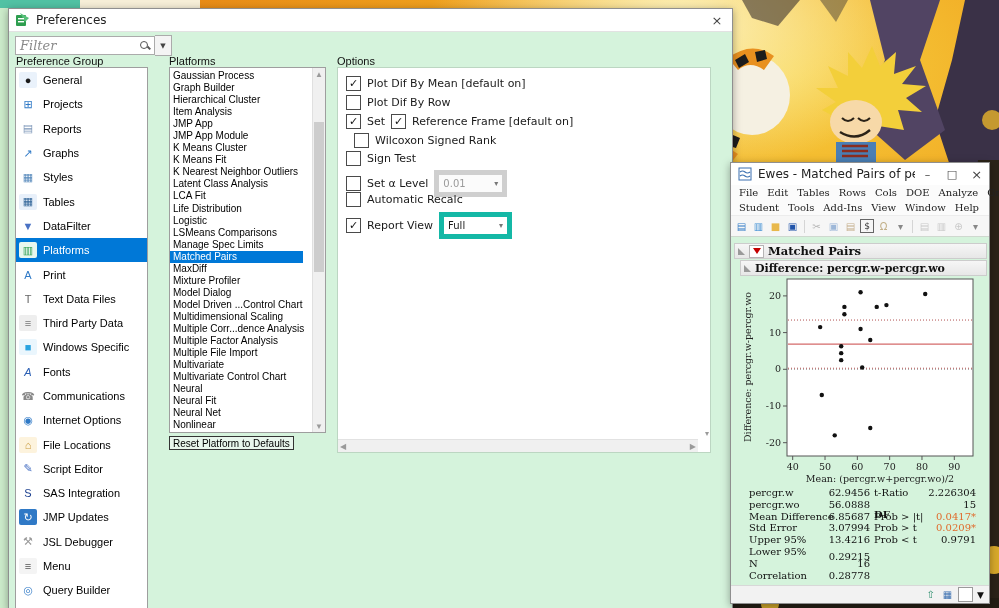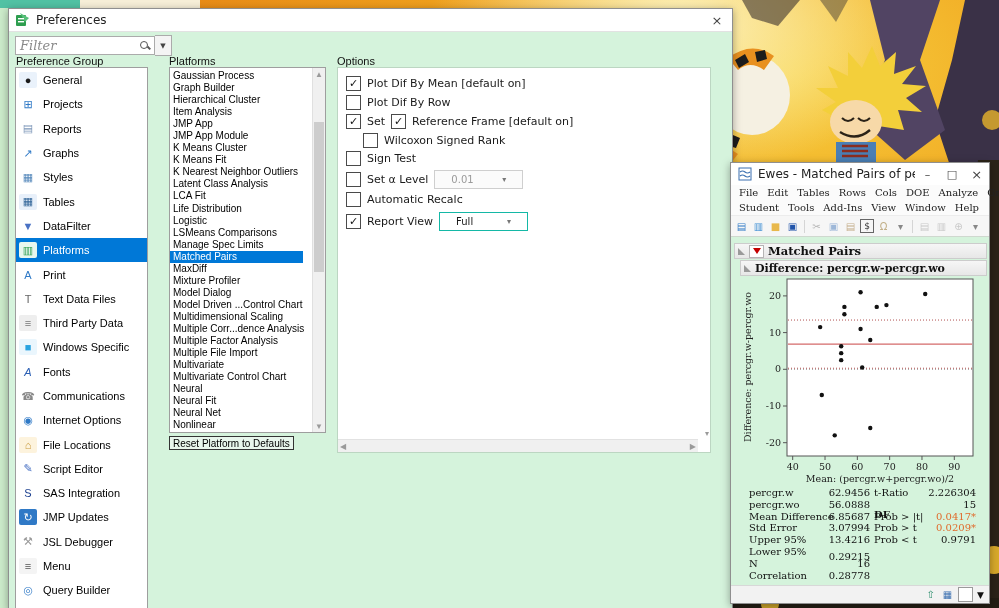--- a/index.html
+++ b/index.html
@@ -31,22 +31,22 @@
   .pl-item{height:12.06px;line-height:12.06px;padding-left:3px;font-size:10px;white-space:nowrap;}
   .pl-item.sel{background:#0078d7;color:#fff;}
   .vscroll{position:absolute;top:0;bottom:0;right:0;width:12px;background:#f0f0f0;border-left:1px solid #e0e0e0;}
   .vscroll .arr{position:absolute;left:0;width:12px;height:12px;color:#9a9a9a;font-size:8px;
                 display:flex;align-items:center;justify-content:center;}
   .vthumb{position:absolute;left:1px;width:10px;background:#cdcdcd;}
   
   .opt-row{position:absolute;display:flex;align-items:center;gap:6px;font-size:11px;color:#1a1a1a;}
   .cbx{width:13px;height:13px;border:1px solid #4a4a4a;background:#fff;display:inline-flex;
        align-items:center;justify-content:center;font-size:11px;font-weight:bold;color:#111;flex:0 0 auto;}
-  .combo{height:17px;border:1px solid #14b8a6;background:#fff;display:inline-flex;align-items:center;
-         font-size:10px;padding:0 16px;gap:4px;}
+  .combo{height:17px;border:5px solid #14b8a6;background:#fff;display:inline-flex;align-items:center;
+         font-size:10px;padding:0 4px;gap:4px;}
   .combo .chev{color:#777;font-size:8px;margin-left:auto;}
   .combo.disabled{border-color:#cfcfcf;color:#9a9a9a;background:#fbfbfb;}
   .hscroll{position:absolute;left:0;right:12px;bottom:0;height:12px;background:#f0f0f0;border-top:1px solid #e2e2e2;
            display:flex;justify-content:space-between;align-items:center;color:#9a9a9a;font-size:8px;padding:0 2px;}
   .btn{background:#e8f6ec;border:1px solid #333;font-size:10px;padding:0 3px;height:14px;line-height:13px;}
   
   #ewes{left:730px;top:162px;width:258px;height:440px;}
   .menurow{display:flex;gap:9px;font-size:10px;color:#222;padding-left:8px;align-items:center;height:15px;
            background:#fbfbfb;font-family:"DejaVu Serif",serif;}
   .toolbar{display:flex;align-items:center;gap:2px;height:20px;background:#f6f6f6;
@@ -297,21 +297,21 @@
           <div class="opt-row" style="left: 8px; top: 27px;">
             <span class="cbx"></span>
             <span>Plot Dif By Row</span>
           </div>
           <div class="opt-row" style="left: 8px; top: 45.5px;">
             <span class="cbx">✓</span>
             <span>Set</span>
             <span class="cbx">✓</span>
             <span>Reference Frame [default on]</span>
           </div>
-          <div class="opt-row" style="left: 25px; top: 64.5px; text-align: right;">
+          <div class="opt-row" style="left: 16px; top: 64.5px; text-align: right;">
             <span class="cbx"></span>
             <span>Wilcoxon Signed Rank</span>
           </div>
           <div class="opt-row" style="left: 8px; top: 83px;">
             <span class="cbx"></span>
             <span>Sign Test</span>
           </div>
           <div class="opt-row" style="left: 8px; top: 102px;">
             <span class="cbx"></span>
             <span>Set α Level</span>

